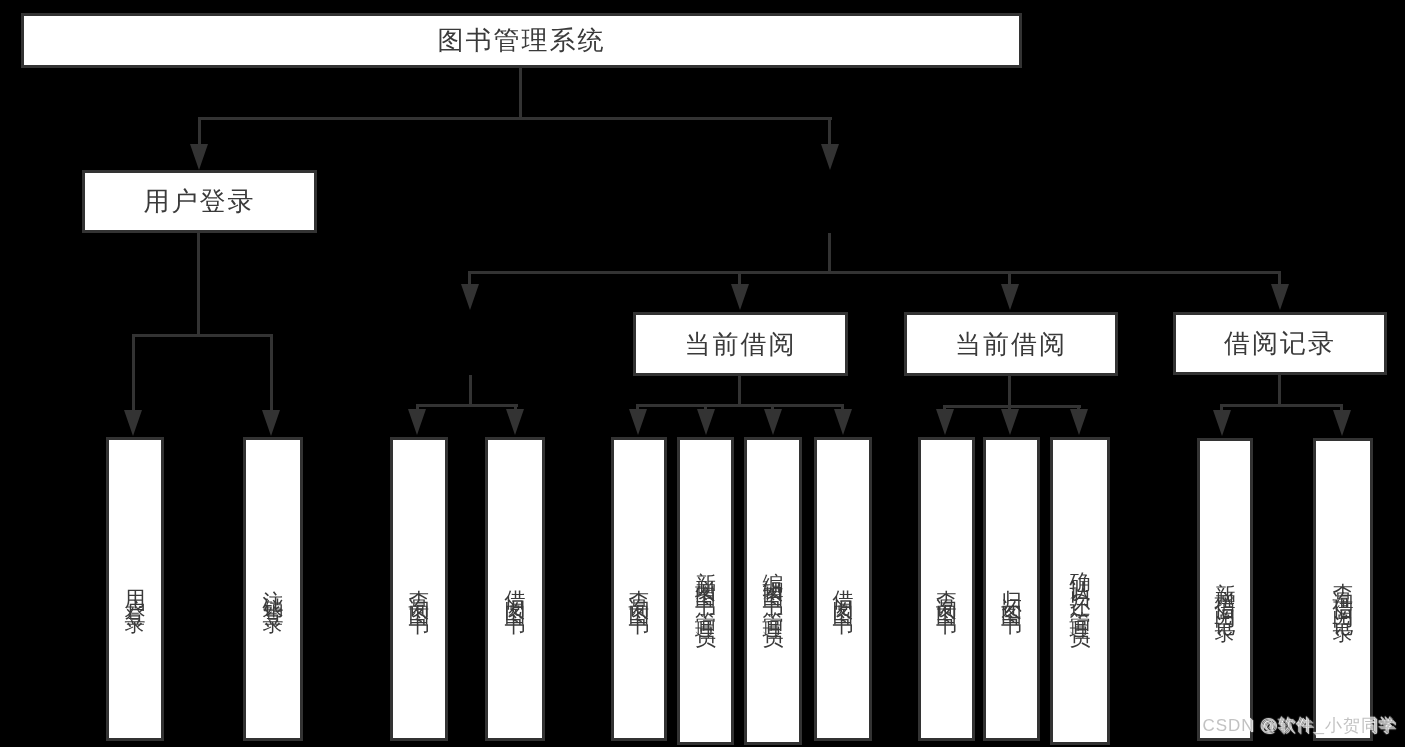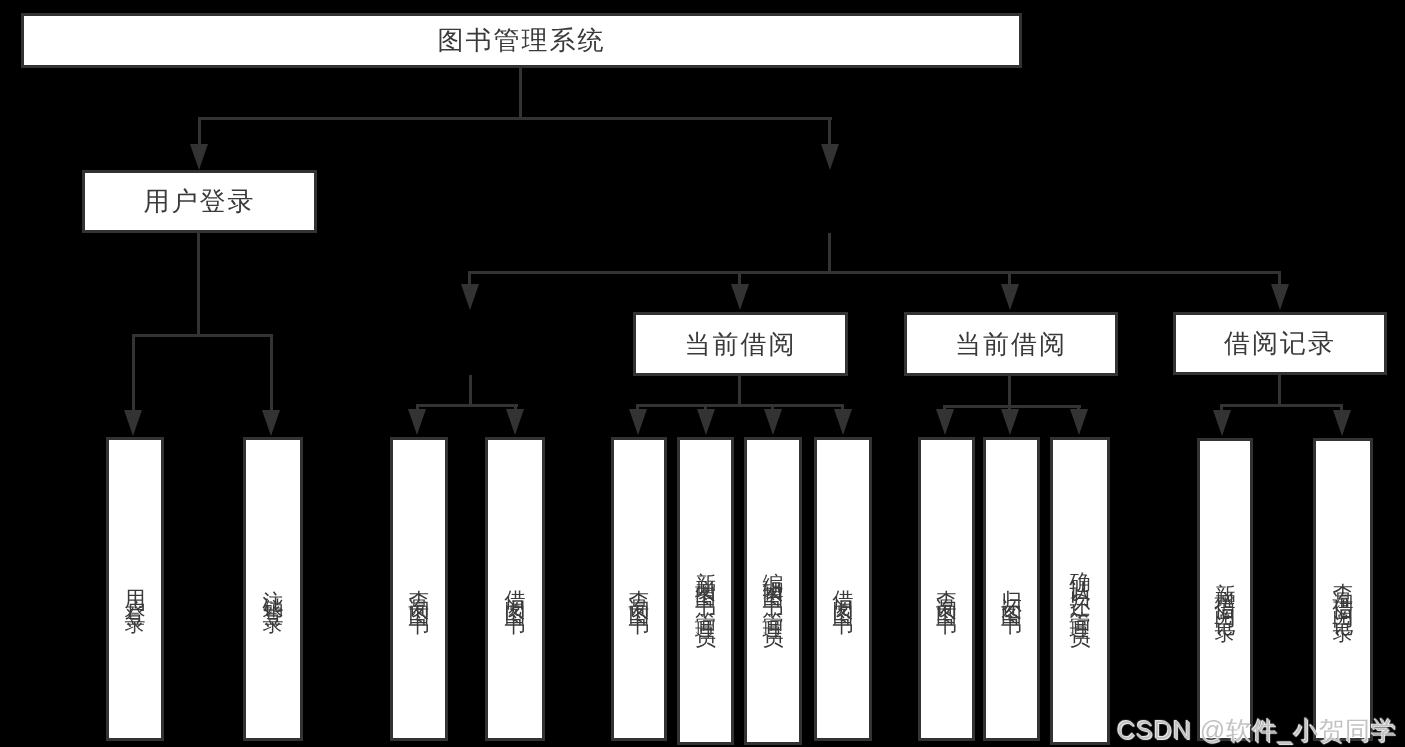--- a/index.html
+++ b/index.html
@@ -35,21 +35,21 @@
     background: #ffffff; border: 3px solid #333333;
     display: flex; align-items: center; justify-content: center;
   }
   .vtext {
     writing-mode: vertical-rl;
     font-size: 21px; letter-spacing: 8px; color: #3a3a3a;
     white-space: nowrap;
   }
   .watermark {
     position: absolute; right: 8px; top: 714px;
-    font-size: 25px; color: #c2c2c2; letter-spacing: 1px;
+    font-size: 17px; color: #c2c2c2; letter-spacing: 1px;
     text-shadow: 1px 1px 1px #ffffff, -1px -1px 1px #ffffff;
     z-index: 5;
   }
 </style>
 </head>
 <body>
 
 <div class="canvas">
 
   <div class="v" style="left:519px;top:68px;height:52px"></div>

